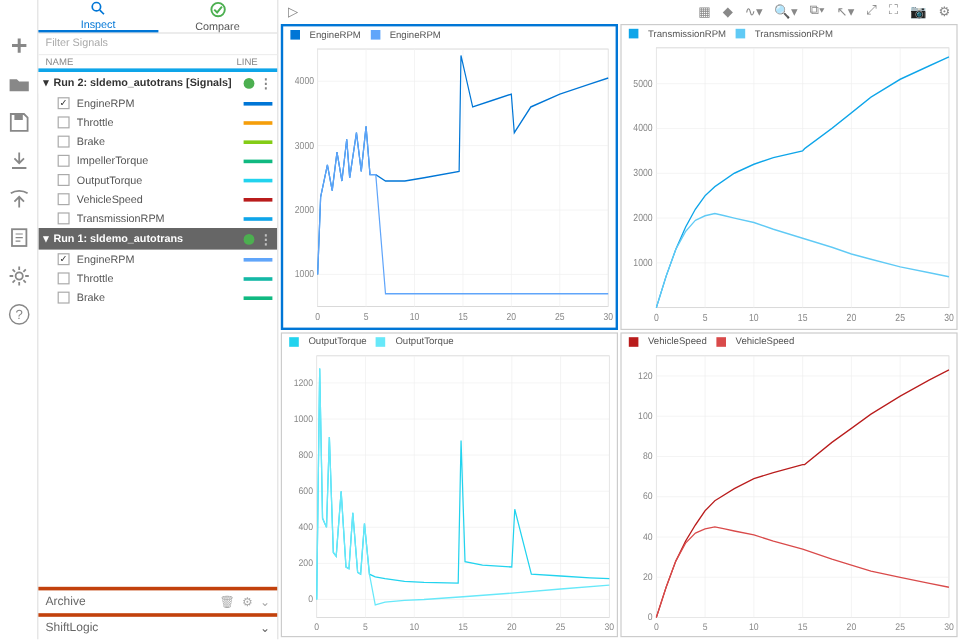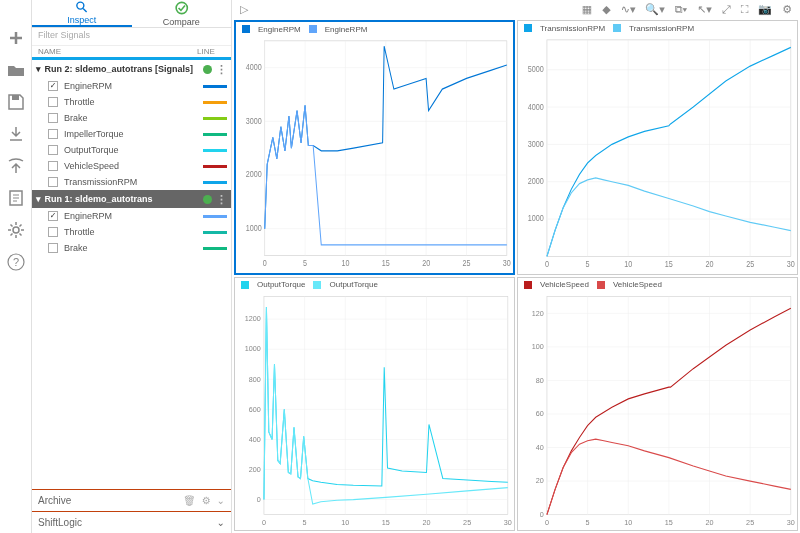--- a/index.html
+++ b/index.html
@@ -17,21 +17,21 @@
 .runrow{display:flex;align-items:center;height:18px;padding:0 4px;font-size:9px;font-weight:bold;gap:4px}
 .runrow.r2{background:#fff;color:#333}
 .runrow.r1{background:#666;color:#fff}
 .runrow .dot{width:9px;height:9px;border-radius:50%;background:#4caf50;margin-left:auto}
 .runrow .more{color:inherit;opacity:.6;font-size:11px}
 .sigrow{display:flex;align-items:center;height:16px;padding:0 4px 0 16px;font-size:9px;color:#555;gap:6px}
 .sigrow .chk{width:10px;height:10px;border:1px solid #aaa;background:#fff;display:inline-block}
 .sigrow .chk.checked::after{content:"✓";font-size:8px;color:#333;display:block;line-height:8px;text-align:center}
 .sigrow .nm{flex:1}
 .sigrow .ln{width:24px;height:3px}
-.archive,.props{height:22px;border-top:1px solid #c2410c;display:flex;align-items:center;padding:0 6px;font-size:10px;color:#666}
+.archive,.props{height:22px;border-top:3px solid #c2410c;display:flex;align-items:center;padding:0 6px;font-size:10px;color:#666}
 .archive .sp{margin-left:auto;display:flex;gap:6px;color:#aaa}
 .main{flex:1;display:flex;flex-direction:column}
 .topbar{height:18px;display:flex;align-items:center;gap:10px;padding:0 8px;color:#888;font-size:11px}
 .topbar .sp{margin-left:auto;display:flex;gap:10px;align-items:center}
 .grid{flex:1;display:grid;grid-template-columns:1fr 1fr;grid-template-rows:1fr 1fr;gap:2px;padding:2px}
 .panel{border:1px solid #ccc;display:flex;flex-direction:column;background:#fff}
 .panel.sel{border:2px solid #0076d6}
 .legend{height:14px;display:flex;align-items:center;gap:8px;padding:0 6px;font-size:8px;color:#555}
 .legend .sw{width:8px;height:8px}
 .plot{flex:1;position:relative}

